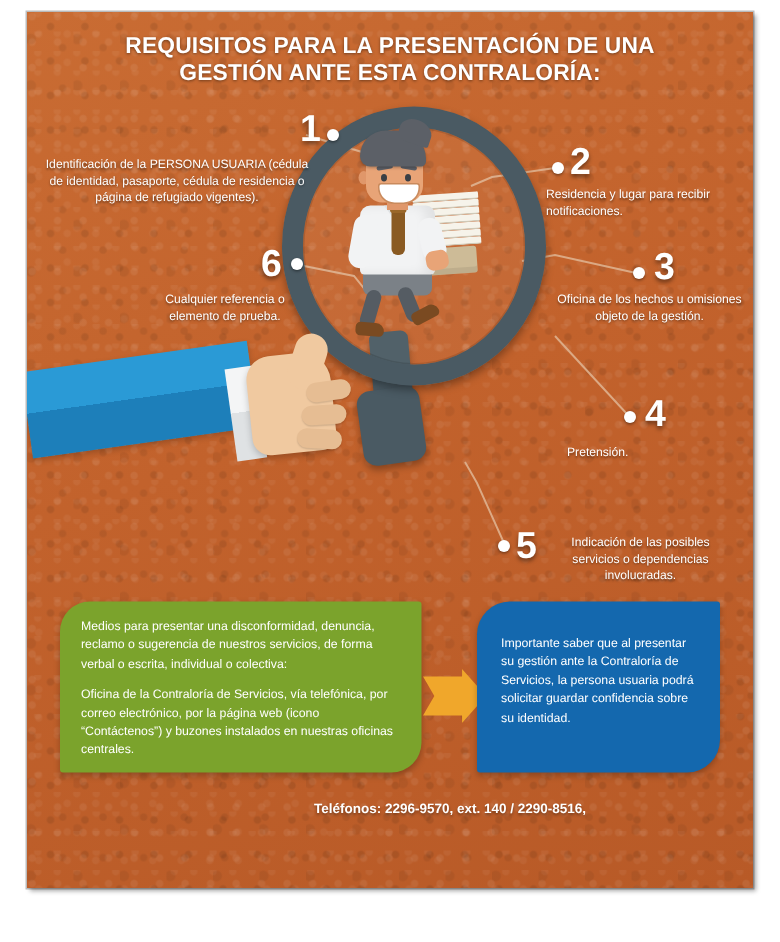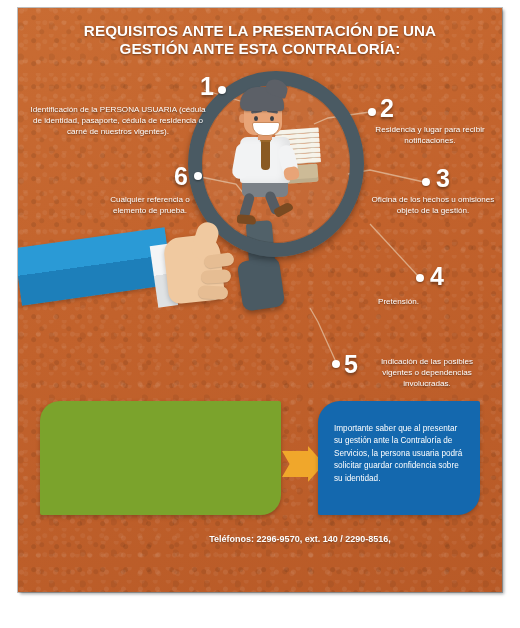--- a/index.html
+++ b/index.html
@@ -223,21 +223,21 @@
   }
   #footer .ln{display:block;}
 </style>
 </head>
 <body>
 
 <div id="stage">
   <div id="panel">
 
     <div id="title">
-      <span class="ln">REQUISITOS ANTE LA PRESENTACIÓN DE UNA</span>
+      <span class="ln">REQUISITOS PARA LA PRESENTACIÓN DE UNA</span>
       <span class="ln">GESTIÓN ANTE ESTA CONTRALORÍA:</span>
     </div>
 
     <svg id="lines" viewBox="0 0 484 584">
       <g stroke="#e0b694" stroke-width="1.3" fill="none" opacity="0.85">
         <path d="M186,82 L232,96 L244,104"></path>
         <path d="M352,104 L310,110 L296,116"></path>
         <path d="M406,174 L352,162 L330,166"></path>
         <path d="M400,268 L352,216"></path>
         <path d="M318,354 L300,314 L292,300"></path>
@@ -288,55 +288,57 @@
     <div id="cuff"></div>
     <div id="palm"></div>
     <div id="thumb"></div>
     <div class="fing" id="f1"></div>
     <div class="fing" id="f2"></div>
     <div class="fing" id="f3"></div>
 
     <div class="callout">
       <div class="num" style="left:182px;top:66px">1</div>
       <div class="dot" style="left:200px;top:78px"></div>
-      <div class="ctext" style="left:10px;top:96px;width:180px;text-align:center">Identificación de la PERSONA USUARIA (cédula de identidad, pasaporte, cédula de residencia o carné de nuestros vigentes).</div>
+      <div class="ctext" style="left:10px;top:96px;width:180px;text-align:center">Identificación de la PERSONA USUARIA (cédula de identidad, pasaporte, cédula de residencia o página de refugiado vigentes).</div>
     </div>
 
     <div class="callout">
       <div class="num" style="left:362px;top:88px">2</div>
       <div class="dot" style="left:350px;top:100px"></div>
-      <div class="ctext" style="left:346px;top:116px;width:132px;text-align:center">Residencia y lugar para recibir notificaciones.</div>
+      <div class="ctext" style="left:346px;top:116px;width:132px;text-align:left">Residencia y lugar para recibir notificaciones.</div>
     </div>
 
     <div class="callout">
       <div class="num" style="left:418px;top:158px">3</div>
       <div class="dot" style="left:404px;top:170px"></div>
       <div class="ctext" style="left:348px;top:186px;width:134px;text-align:center">Oficina de los hechos u omisiones objeto de la gestión.</div>
     </div>
 
     <div class="callout">
       <div class="num" style="left:412px;top:256px">4</div>
       <div class="dot" style="left:398px;top:266px"></div>
       <div class="ctext" style="left:360px;top:288px;width:104px;text-align:left">Pretensión.</div>
     </div>
 
     <div class="callout">
       <div class="num" style="left:326px;top:344px">5</div>
       <div class="dot" style="left:314px;top:352px"></div>
-      <div class="ctext" style="left:348px;top:348px;width:122px;text-align:center">Indicación de las posibles vigentes o dependencias involucradas.</div>
+      <div class="ctext" style="left:348px;top:348px;width:122px;text-align:center">Indicación de las posibles servicios o dependencias involucradas.</div>
     </div>
 
     <div class="callout">
       <div class="num" style="left:156px;top:156px">6</div>
       <div class="dot" style="left:176px;top:164px"></div>
       <div class="ctext" style="left:78px;top:186px;width:108px;text-align:center">Cualquier referencia o elemento de prueba.</div>
     </div>
 
     <div id="greenbox">
       <div class="bt">
+        <p>Medios para presentar una disconformidad, denuncia, reclamo o sugerencia de nuestros servicios, de forma verbal o escrita, individual o colectiva:</p>
+        <p>Oficina de la Contraloría de Servicios, vía telefónica, por correo electrónico, por la página web (icono “Contáctenos”) y buzones instalados en nuestras oficinas centrales.</p>
       </div>
     </div>
 
     <div id="arrow"></div>
 
     <div id="bluebox">
       <div class="bt">Importante saber que al presentar su gestión ante la Contraloría de Servicios, la persona usuaria podrá solicitar guardar confidencia sobre su identidad.</div>
     </div>
 
     <div id="footer">

